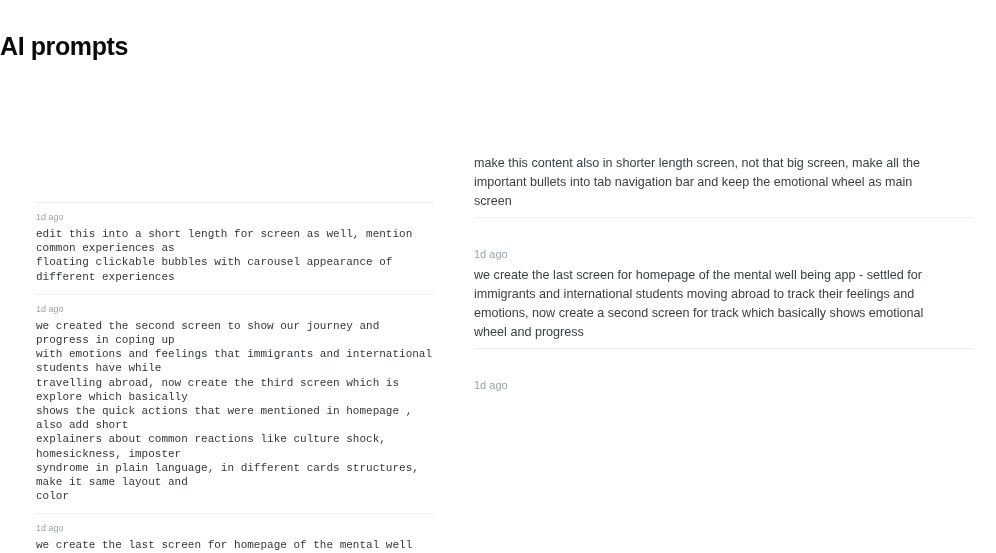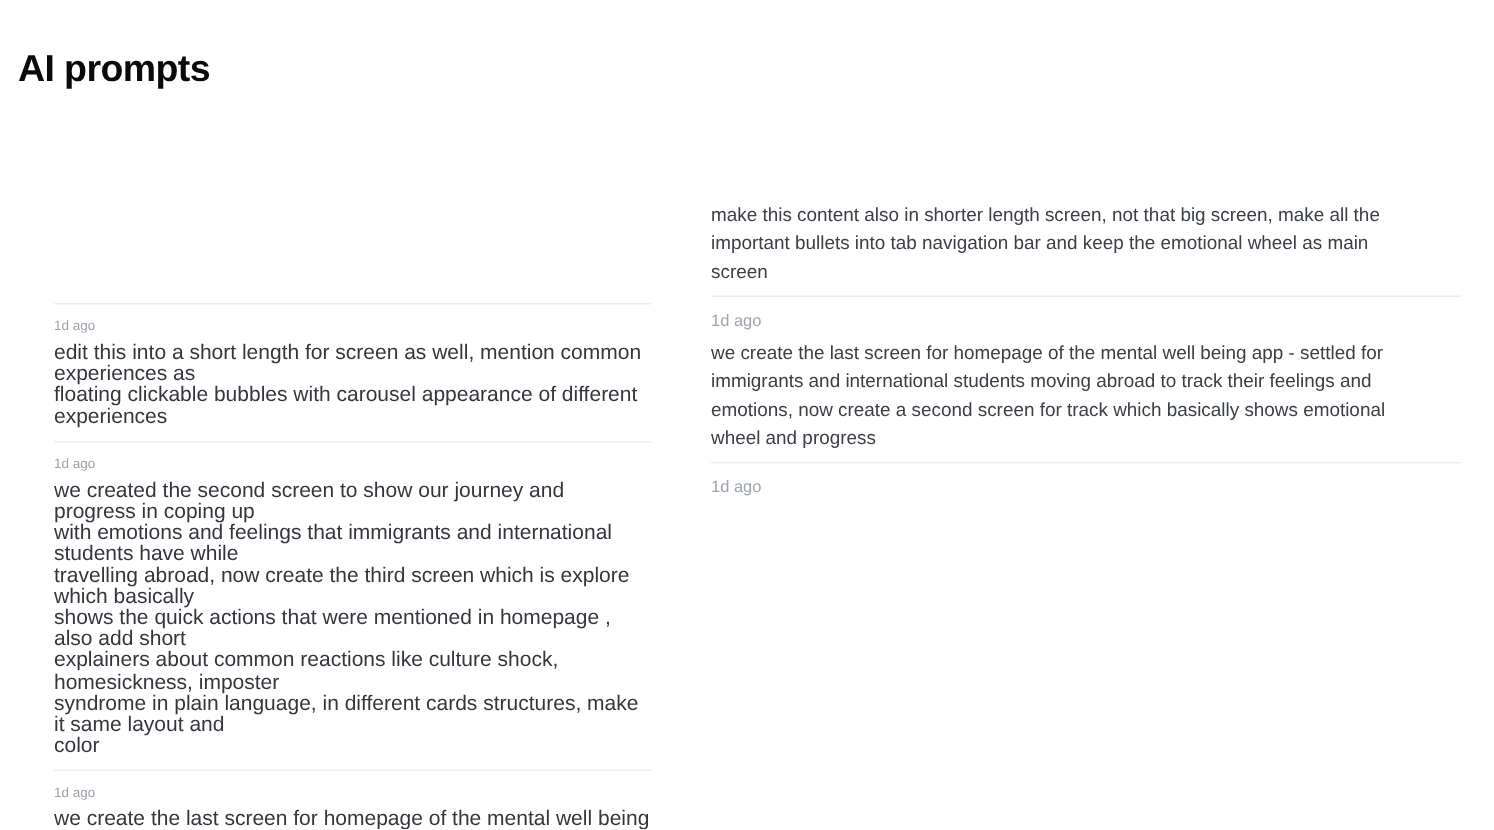--- a/index.html
+++ b/index.html
@@ -10,21 +10,21 @@
   }
   .stage {
     position: relative;
     width: 996px;
     height: 553px;
     background: #ffffff;
     overflow: hidden;
   }
   .page-title {
     position: absolute;
-    left: 12px;
+    left: 0;
     top: 16px;
     font-size: 25px;
     line-height: 27px;
     font-weight: 700;
     letter-spacing: -0.4px;
     color: #0a0a0a;
   }
   
   .col-left {
     position: absolute;
@@ -37,35 +37,37 @@
     border-top: 1px solid #ecedef;
     padding: 9px 0 10px 0;
   }
   .entry-sm .ts {
     font-size: 9px;
     line-height: 11px;
     color: #9ca3ab;
     margin-bottom: 4px;
   }
   .entry-sm .txt {
-    font-size: 14px;
+    font-size: 11px;
     line-height: 14.2px;
     color: #33373d;
     white-space: pre-line;
+    font-family: Liberation Mono, monospace;
   }
   
   .col-right {
     position: absolute;
     left: 474px;
     top: 134px;
     width: 500px;
   }
   .entry-lg {
     border-bottom: 1px solid #ecedef;
     padding: 10px 0 6px 0;
+    margin-top: 20px;
   }
   .entry-lg.first {
     padding-top: 0;
   }
   .entry-lg.last {
     border-bottom: none;
   }
   .entry-lg .ts {
     font-size: 11px;
     line-height: 13px;

